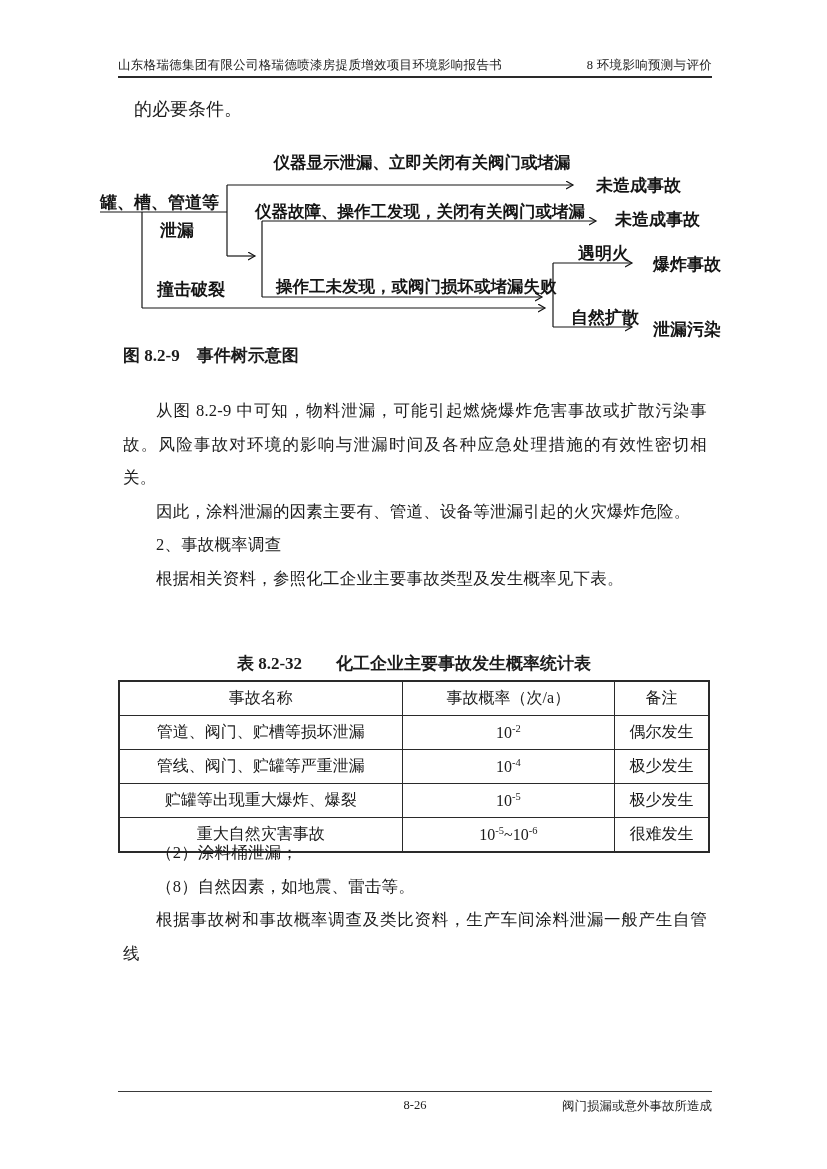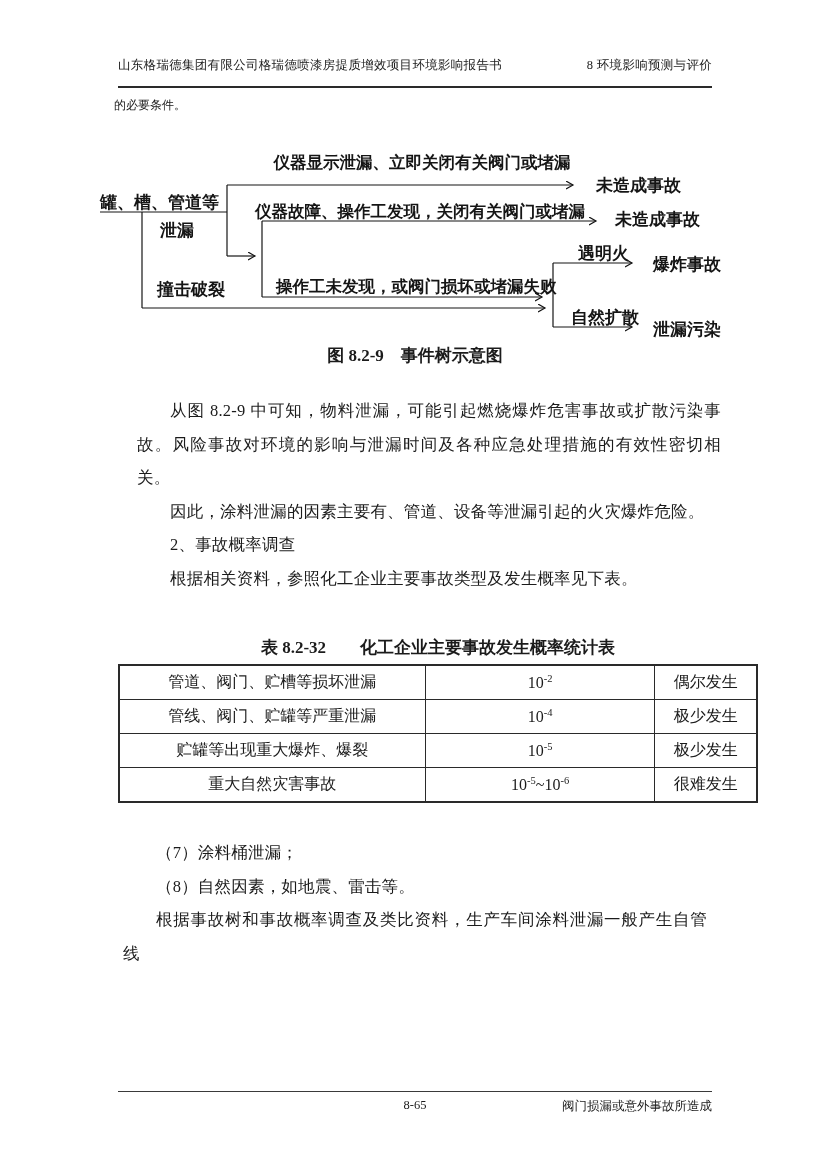--- a/index.html
+++ b/index.html
@@ -6,42 +6,42 @@
   .page {
     position:relative; width:827px; height:1169px; background:#ffffff;
     font-family:"Liberation Serif","DejaVu Serif",serif; color:#1b1b1b;
     overflow:hidden;
   }
   
   .header {
     position:absolute; left:118px; top:57px; width:594px;
     display:flex; justify-content:space-between; align-items:flex-end;
     font-size:12.5px; letter-spacing:0.3px;
-    padding-bottom:12px; border-bottom:2px solid #2a2a2a;
+    padding-bottom:2px; border-bottom:2px solid #2a2a2a;
   }
   
-  .lead { position:absolute; left:114px; top:97px; font-size:12px; }
+  .lead { position:absolute; left:134px; top:97px; font-size:18px; }
   
   .diagram { position:absolute; left:0; top:140px; }
   .diagram text { fill:#151515; font-family:"Liberation Serif","DejaVu Serif",serif; font-weight:bold; }
   .diagram .node { font-size:17px; }
   .diagram .path-label { font-size:16.5px; }
   .caption {
     position:absolute; left:123px; top:344px; width:584px;
-    text-align:center; font-weight:bold; font-size:17px;
+    font-weight:bold; font-size:17px;
   }
   
-  .block1 { position:absolute; left:137px; top:394px; width:584px; }
+  .block1 { position:absolute; left:123px; top:394px; width:584px; }
   .block2 { position:absolute; left:123px; top:836px; width:584px; }
   .block1 p, .block2 p {
     margin:0; text-indent:2em; font-size:16.5px; line-height:33.5px;
     text-align:justify; letter-spacing:0.2px;
   }
   
-  .table-section { position:absolute; left:118px; top:636px; width:640px; }
+  .table-section { position:absolute; left:118px; top:652px; width:592px; }
   .table-title { text-align:center; font-weight:bold; font-size:17px; margin:0 0 5px 0; }
   table.prob { width:100%; border-collapse:collapse; border:2px solid #2a2a2a; table-layout:fixed; }
   table.prob th, table.prob td {
     border:1px solid #2a2a2a; text-align:center; vertical-align:middle;
     font-weight:normal; font-size:16px; height:33px; padding:0 2px;
   }
   table.prob col.c1 { width:48%; } table.prob col.c2 { width:36%; } table.prob col.c3 { width:16%; }
   table.prob sup { font-size:10.5px; }
   
   .footer {
@@ -108,20 +108,25 @@
 
   <div class="table-section">
     <p class="table-title">表 8.2-32　　化工企业主要事故发生概率统计表</p>
     <table class="prob">
       <colgroup>
           <col class="c1">
           <col class="c2">
           <col class="c3">
         </colgroup>
       <tbody>
+          <tr>
+        <th>事故名称</th>
+        <th>事故概率（次/a）</th>
+        <th>备注</th>
+      </tr>
       <tr>
         <td>管道、阀门、贮槽等损坏泄漏</td>
         <td><span>10</span><sup>-2</sup><span></span><sup></sup></td>
         <td>偶尔发生</td>
       </tr>
       <tr>
         <td>管线、阀门、贮罐等严重泄漏</td>
         <td><span>10</span><sup>-4</sup><span></span><sup></sup></td>
         <td>极少发生</td>
       </tr>
@@ -133,23 +138,23 @@
       <tr>
         <td>重大自然灾害事故</td>
         <td><span>10</span><sup>-5</sup><span>~10</span><sup>-6</sup></td>
         <td>很难发生</td>
       </tr>
     </tbody>
       </table>
   </div>
 
   <div class="block2">
-    <p>（7）涂料桶泄漏；</p>
+    <p>（2）涂料桶泄漏；</p>
     <p>（8）自然因素，如地震、雷击等。</p>
     <p>根据事故树和事故概率调查及类比资料，生产车间涂料泄漏一般产生自管线</p>
   </div>
 
   <div class="footer">
-    <span class="pageno">8-65</span>
+    <span class="pageno">8-26</span>
     <span class="company">阀门损漏或意外事故所造成</span>
   </div>
 
 </div>
 
 </body></html>

